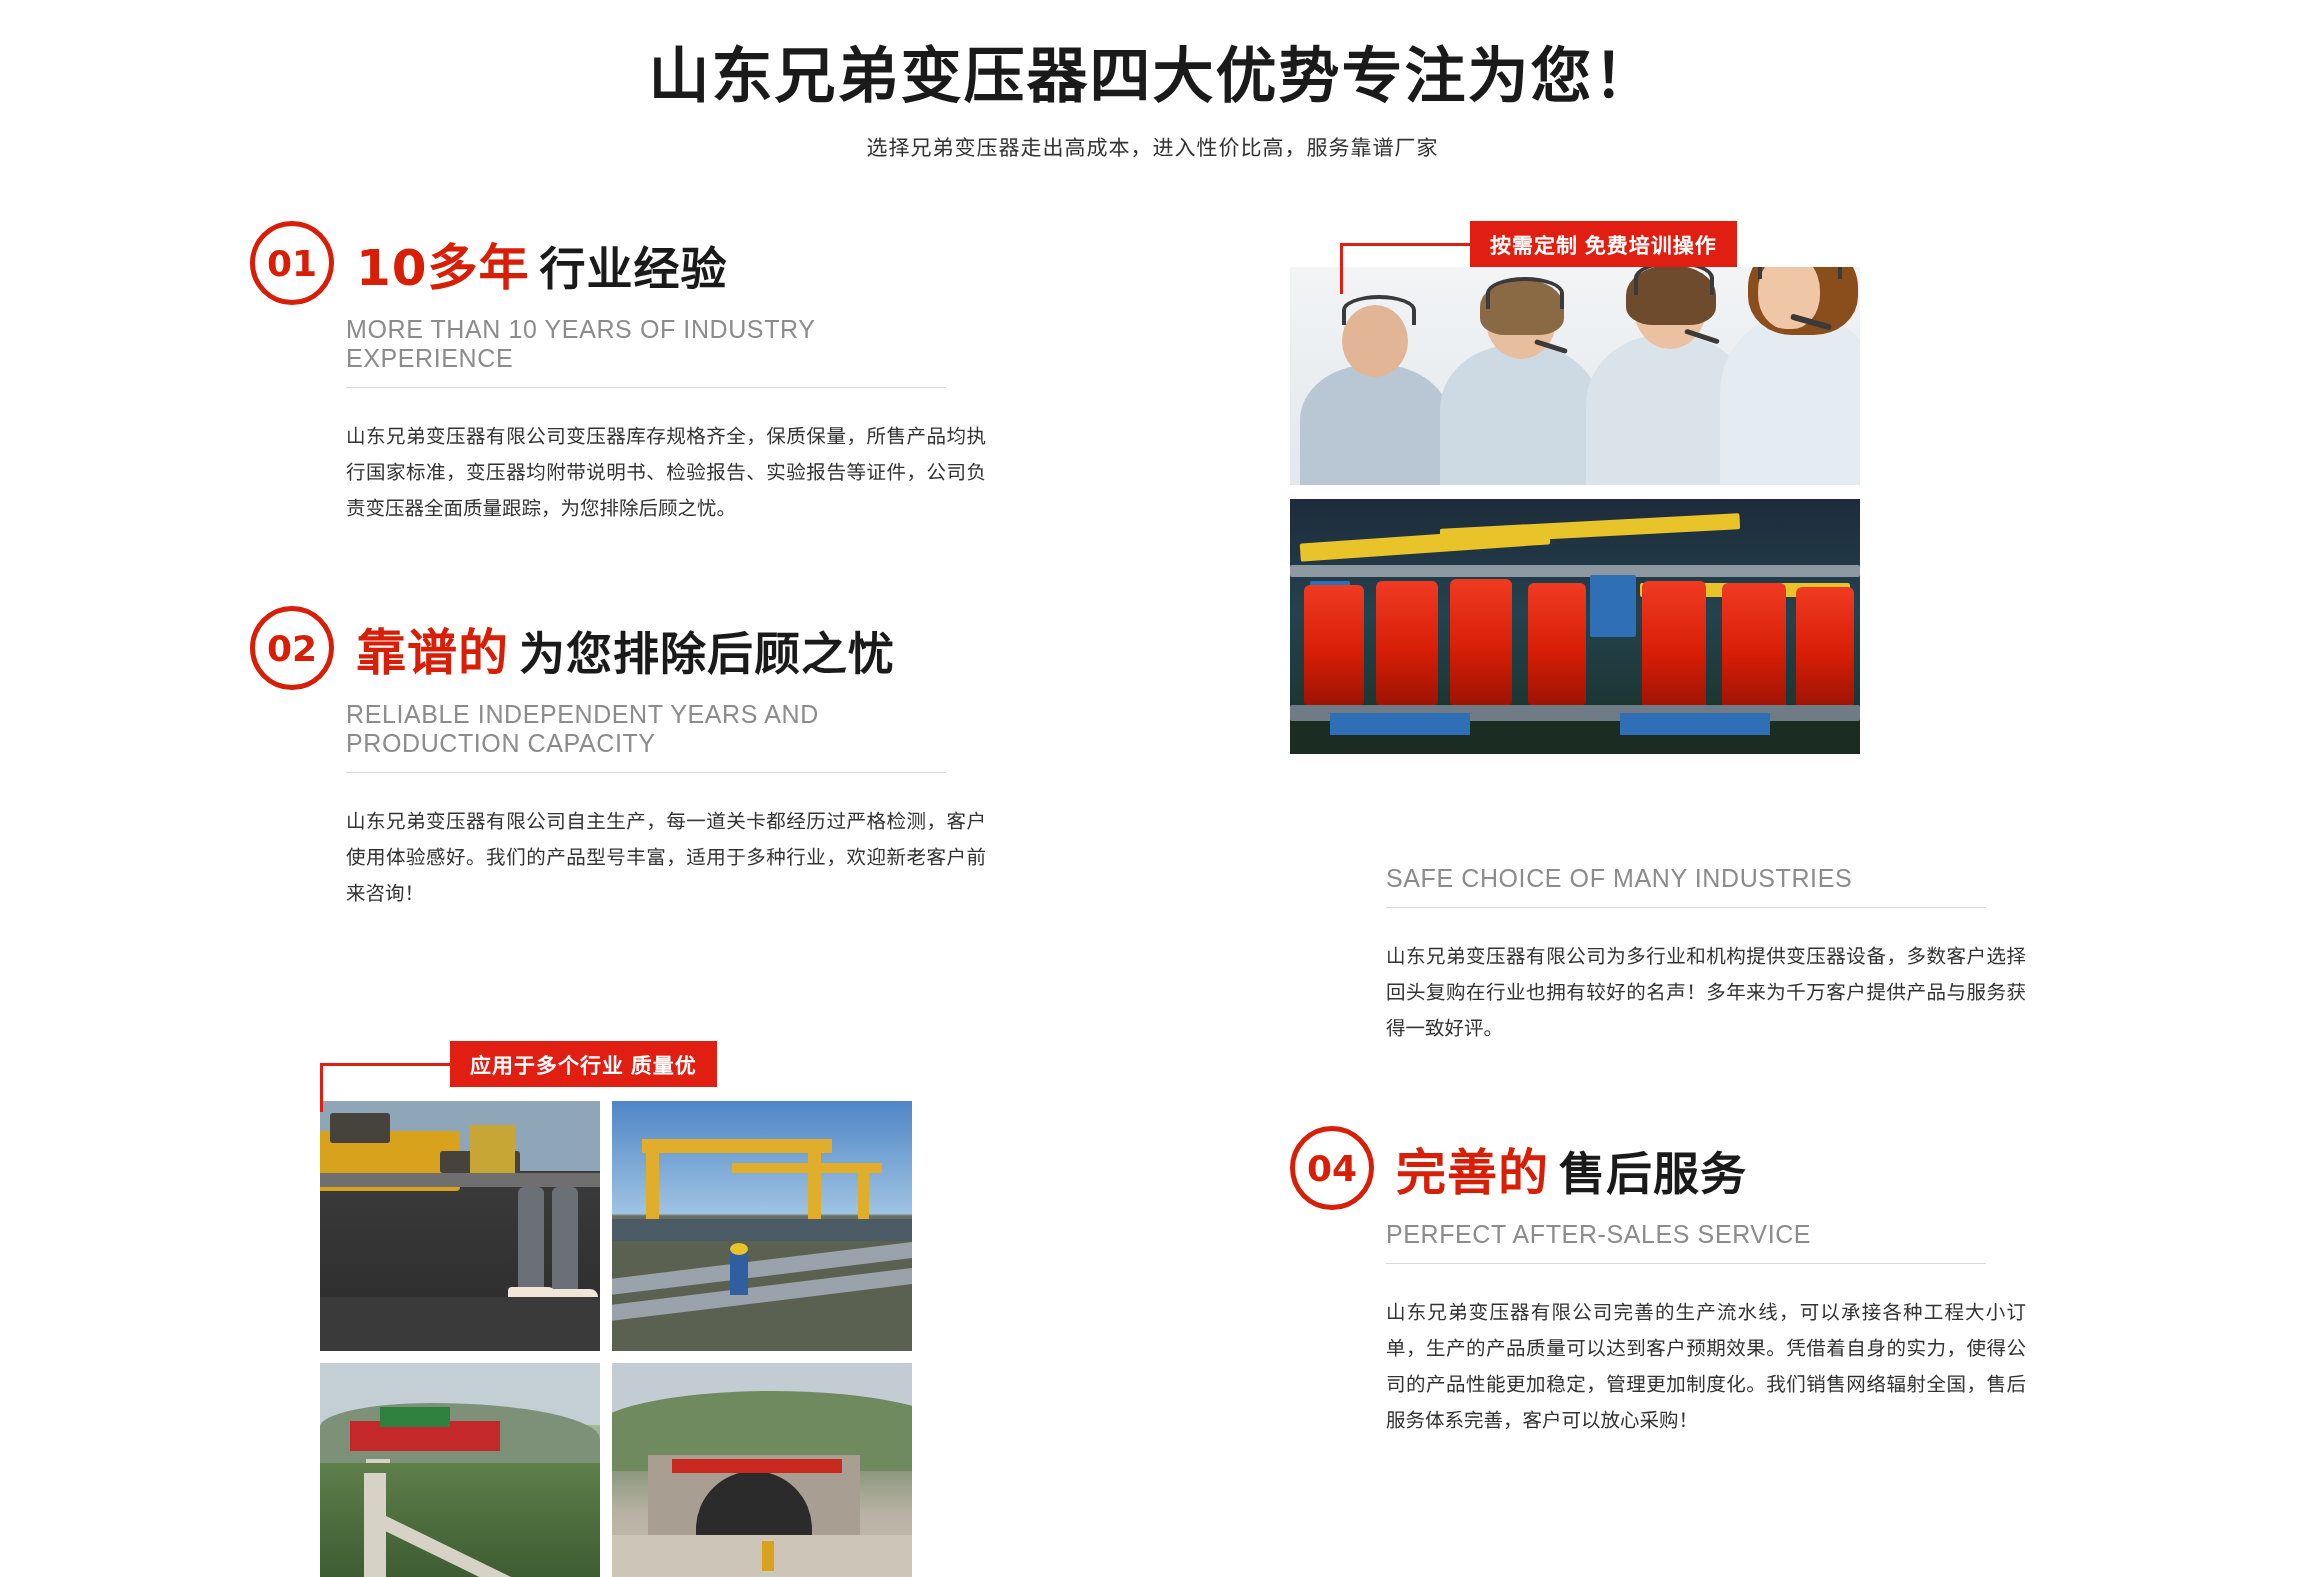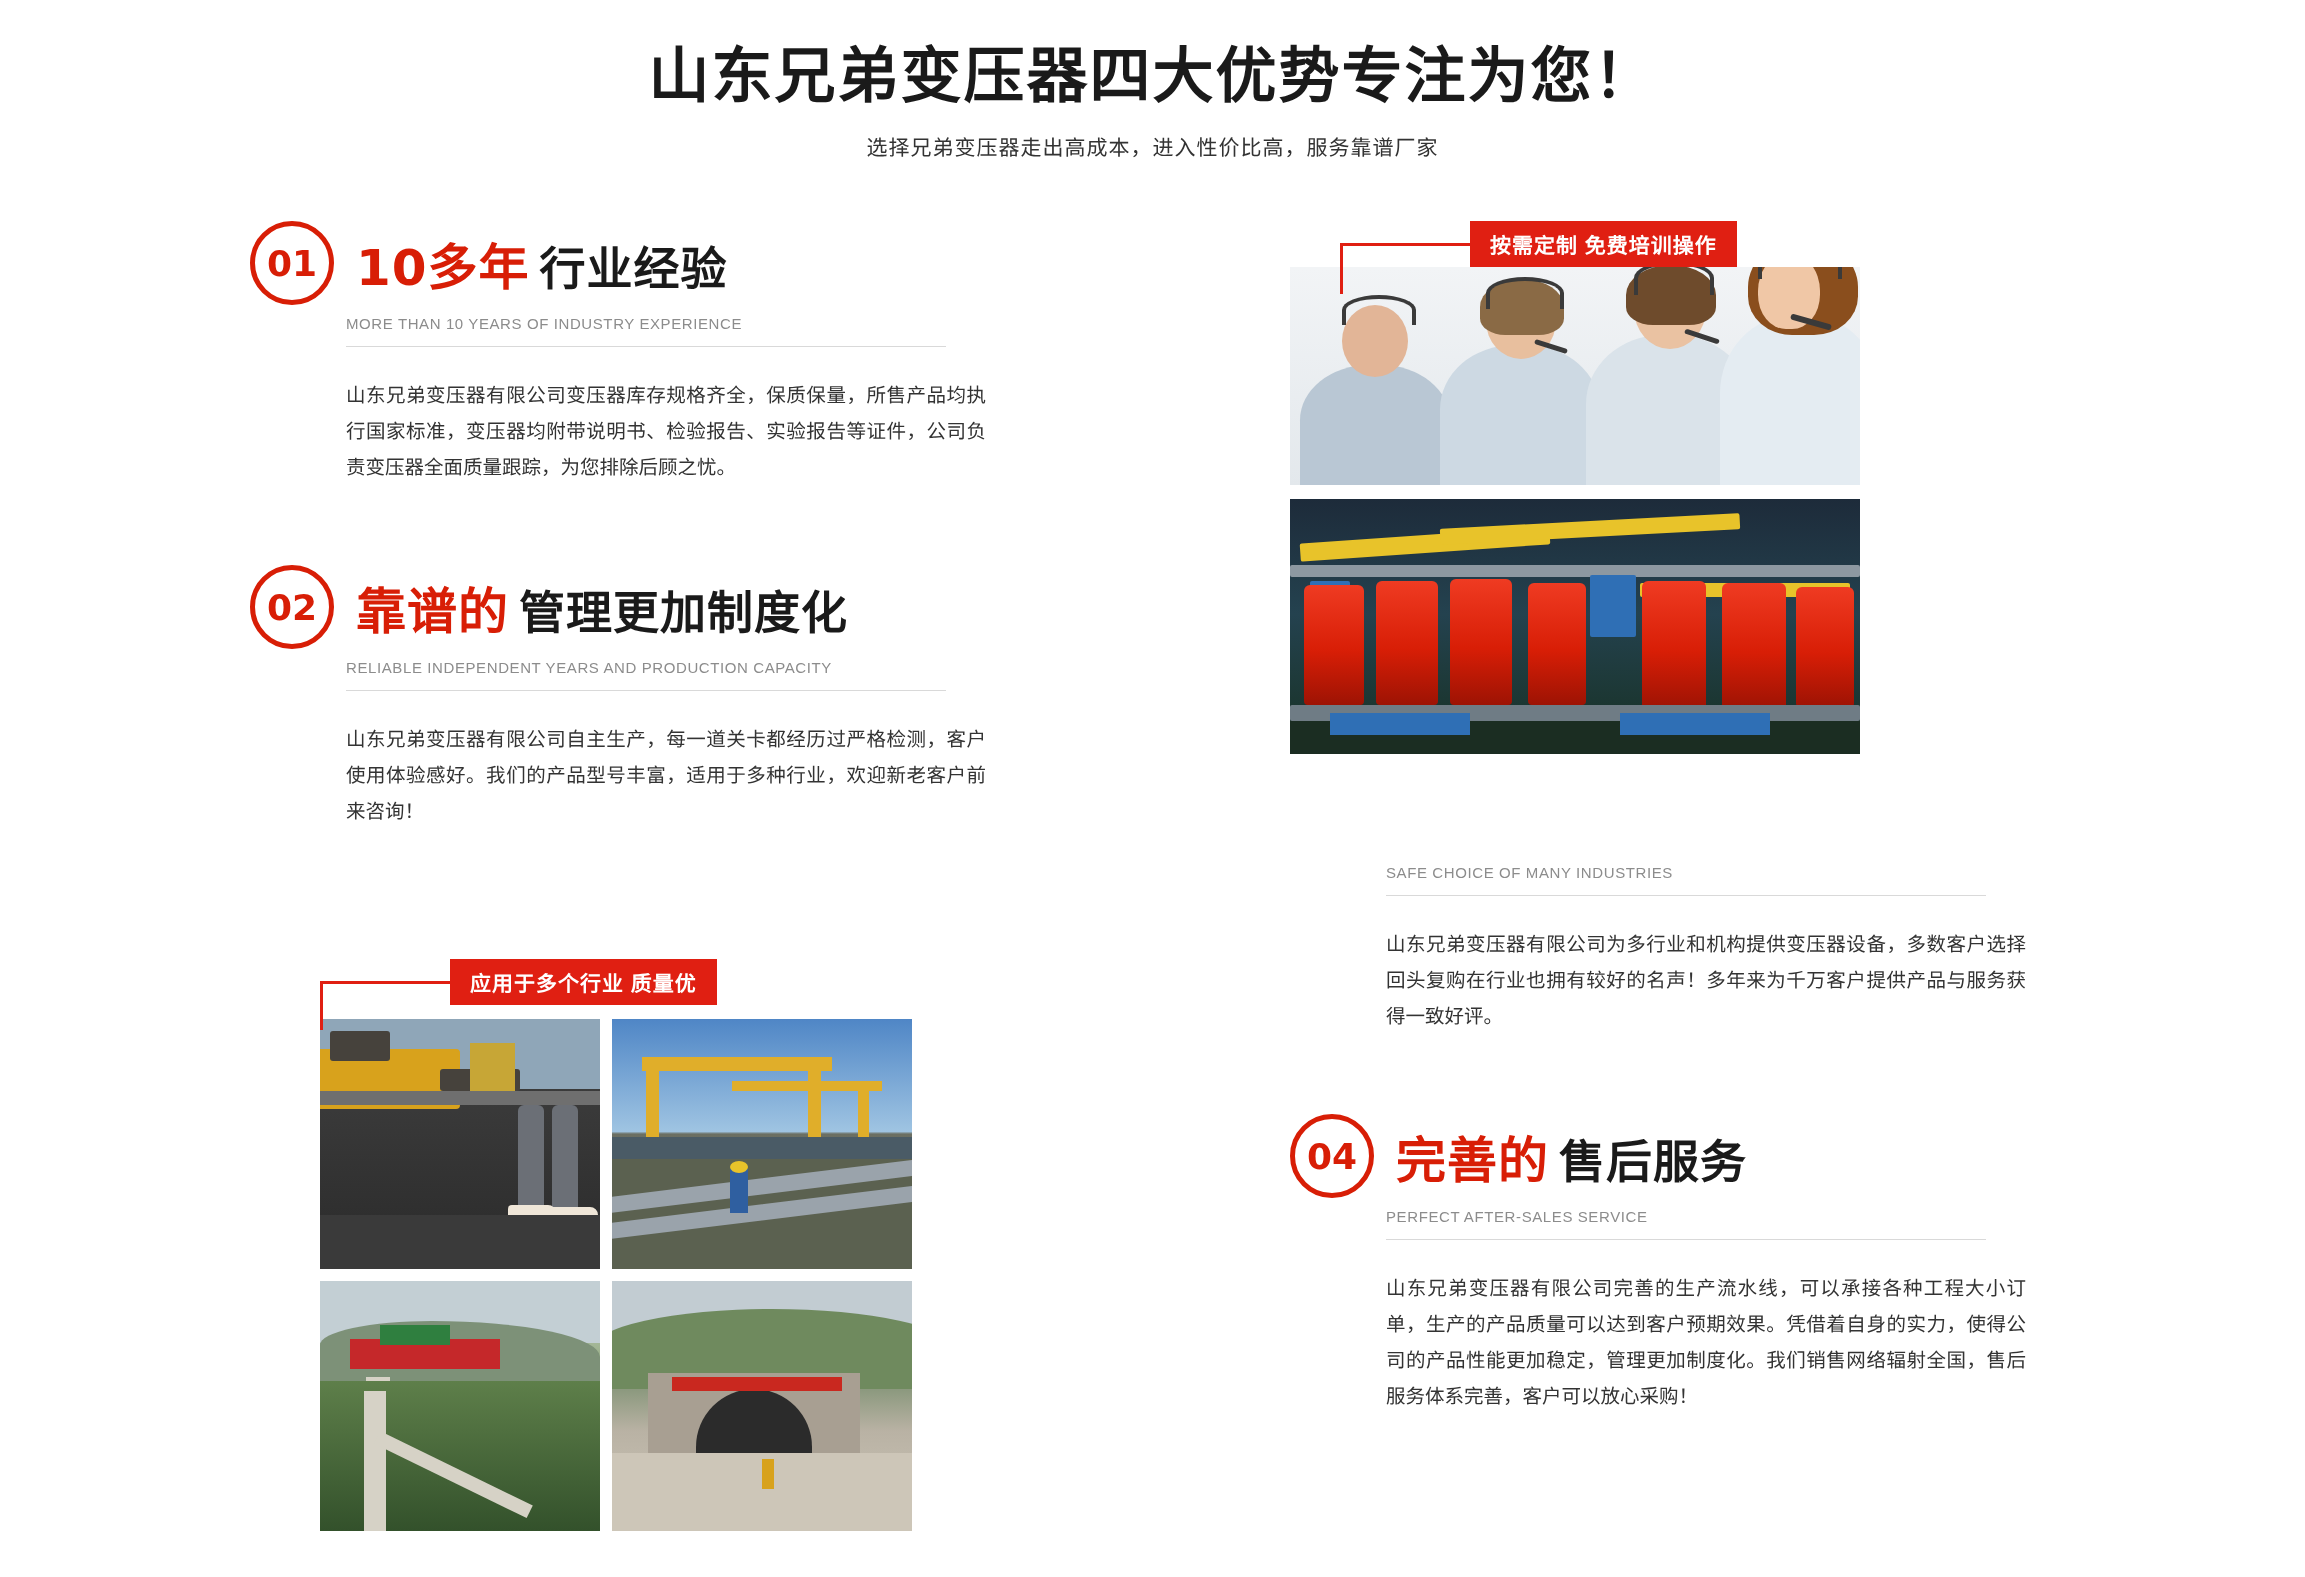--- a/index.html
+++ b/index.html
@@ -79,21 +79,21 @@
   .head-dark {
     color: #1a1a1a;
     font-size: 46px;
     font-weight: bold;
     letter-spacing: 1px;
   }
   .head-en {
     margin-left: 96px;
     margin-top: 10px;
     color: #8c8c8c;
-    font-size: 15px;
+    font-size: 25px;
     letter-spacing: 0.6px;
     padding-bottom: 14px;
     border-bottom: 1px solid #d9d9d9;
     width: 600px;
   }
   .feature-body {
     margin-left: 96px;
     margin-top: 30px;
     width: 640px;
     font-size: 19.5px;
@@ -204,21 +204,21 @@
       </div>
       <div class="head-en">MORE THAN 10 YEARS OF INDUSTRY EXPERIENCE</div>
       <div class="feature-body">山东兄弟变压器有限公司变压器库存规格齐全，保质保量，所售产品均执行国家标准，变压器均附带说明书、检验报告、实验报告等证件，公司负责变压器全面质量跟踪，为您排除后顾之忧。</div>
     </div>
 
     <div class="feature" style="margin-top:80px;">
       <div class="feature-head">
         <div class="badge">02</div>
         <div class="head-text">
           <span class="head-red">靠谱的</span>
-          <span class="head-dark">管理更加制度化</span>
+          <span class="head-dark">为您排除后顾之忧</span>
         </div>
       </div>
       <div class="head-en">RELIABLE INDEPENDENT YEARS AND PRODUCTION CAPACITY</div>
       <div class="feature-body">山东兄弟变压器有限公司自主生产，每一道关卡都经历过严格检测，客户使用体验感好。我们的产品型号丰富，适用于多种行业，欢迎新老客户前来咨询！</div>
     </div>
 
     <div class="img-group" style="margin-top:130px; margin-left:70px;">
       <div class="tag-row" style="margin-left:130px;">
         <div class="tag">应用于多个行业  质量优</div>
       </div>

